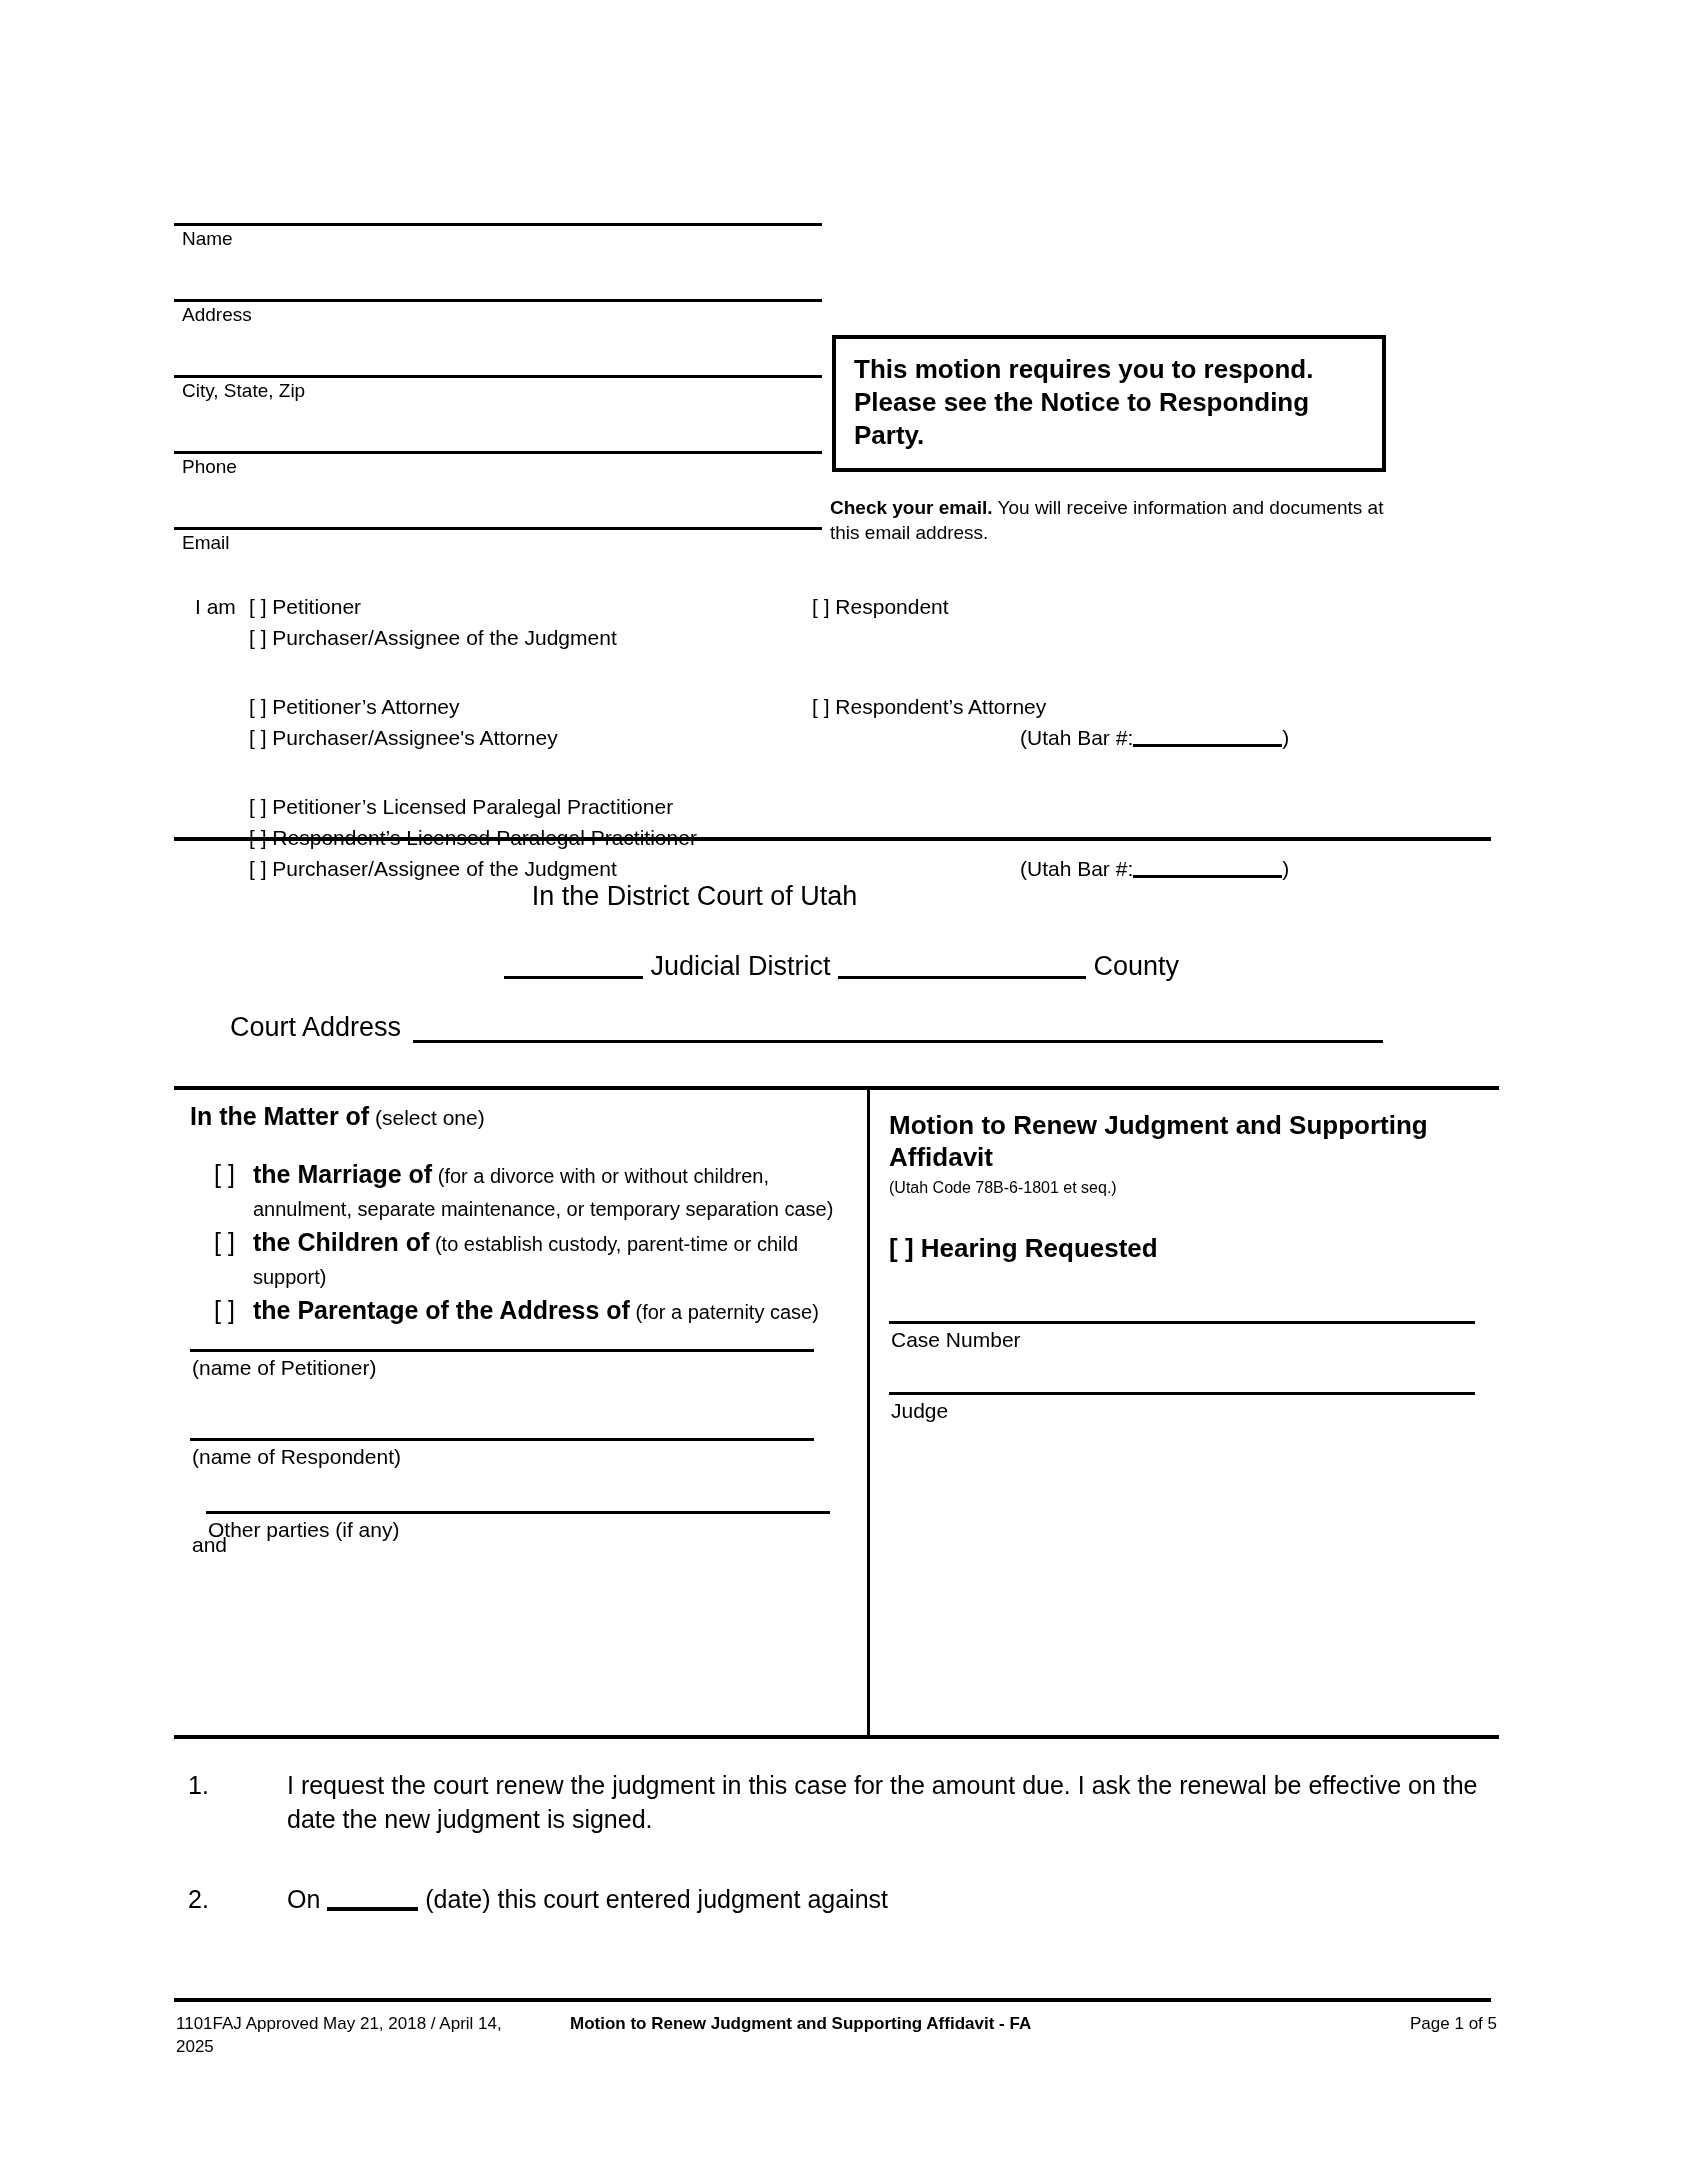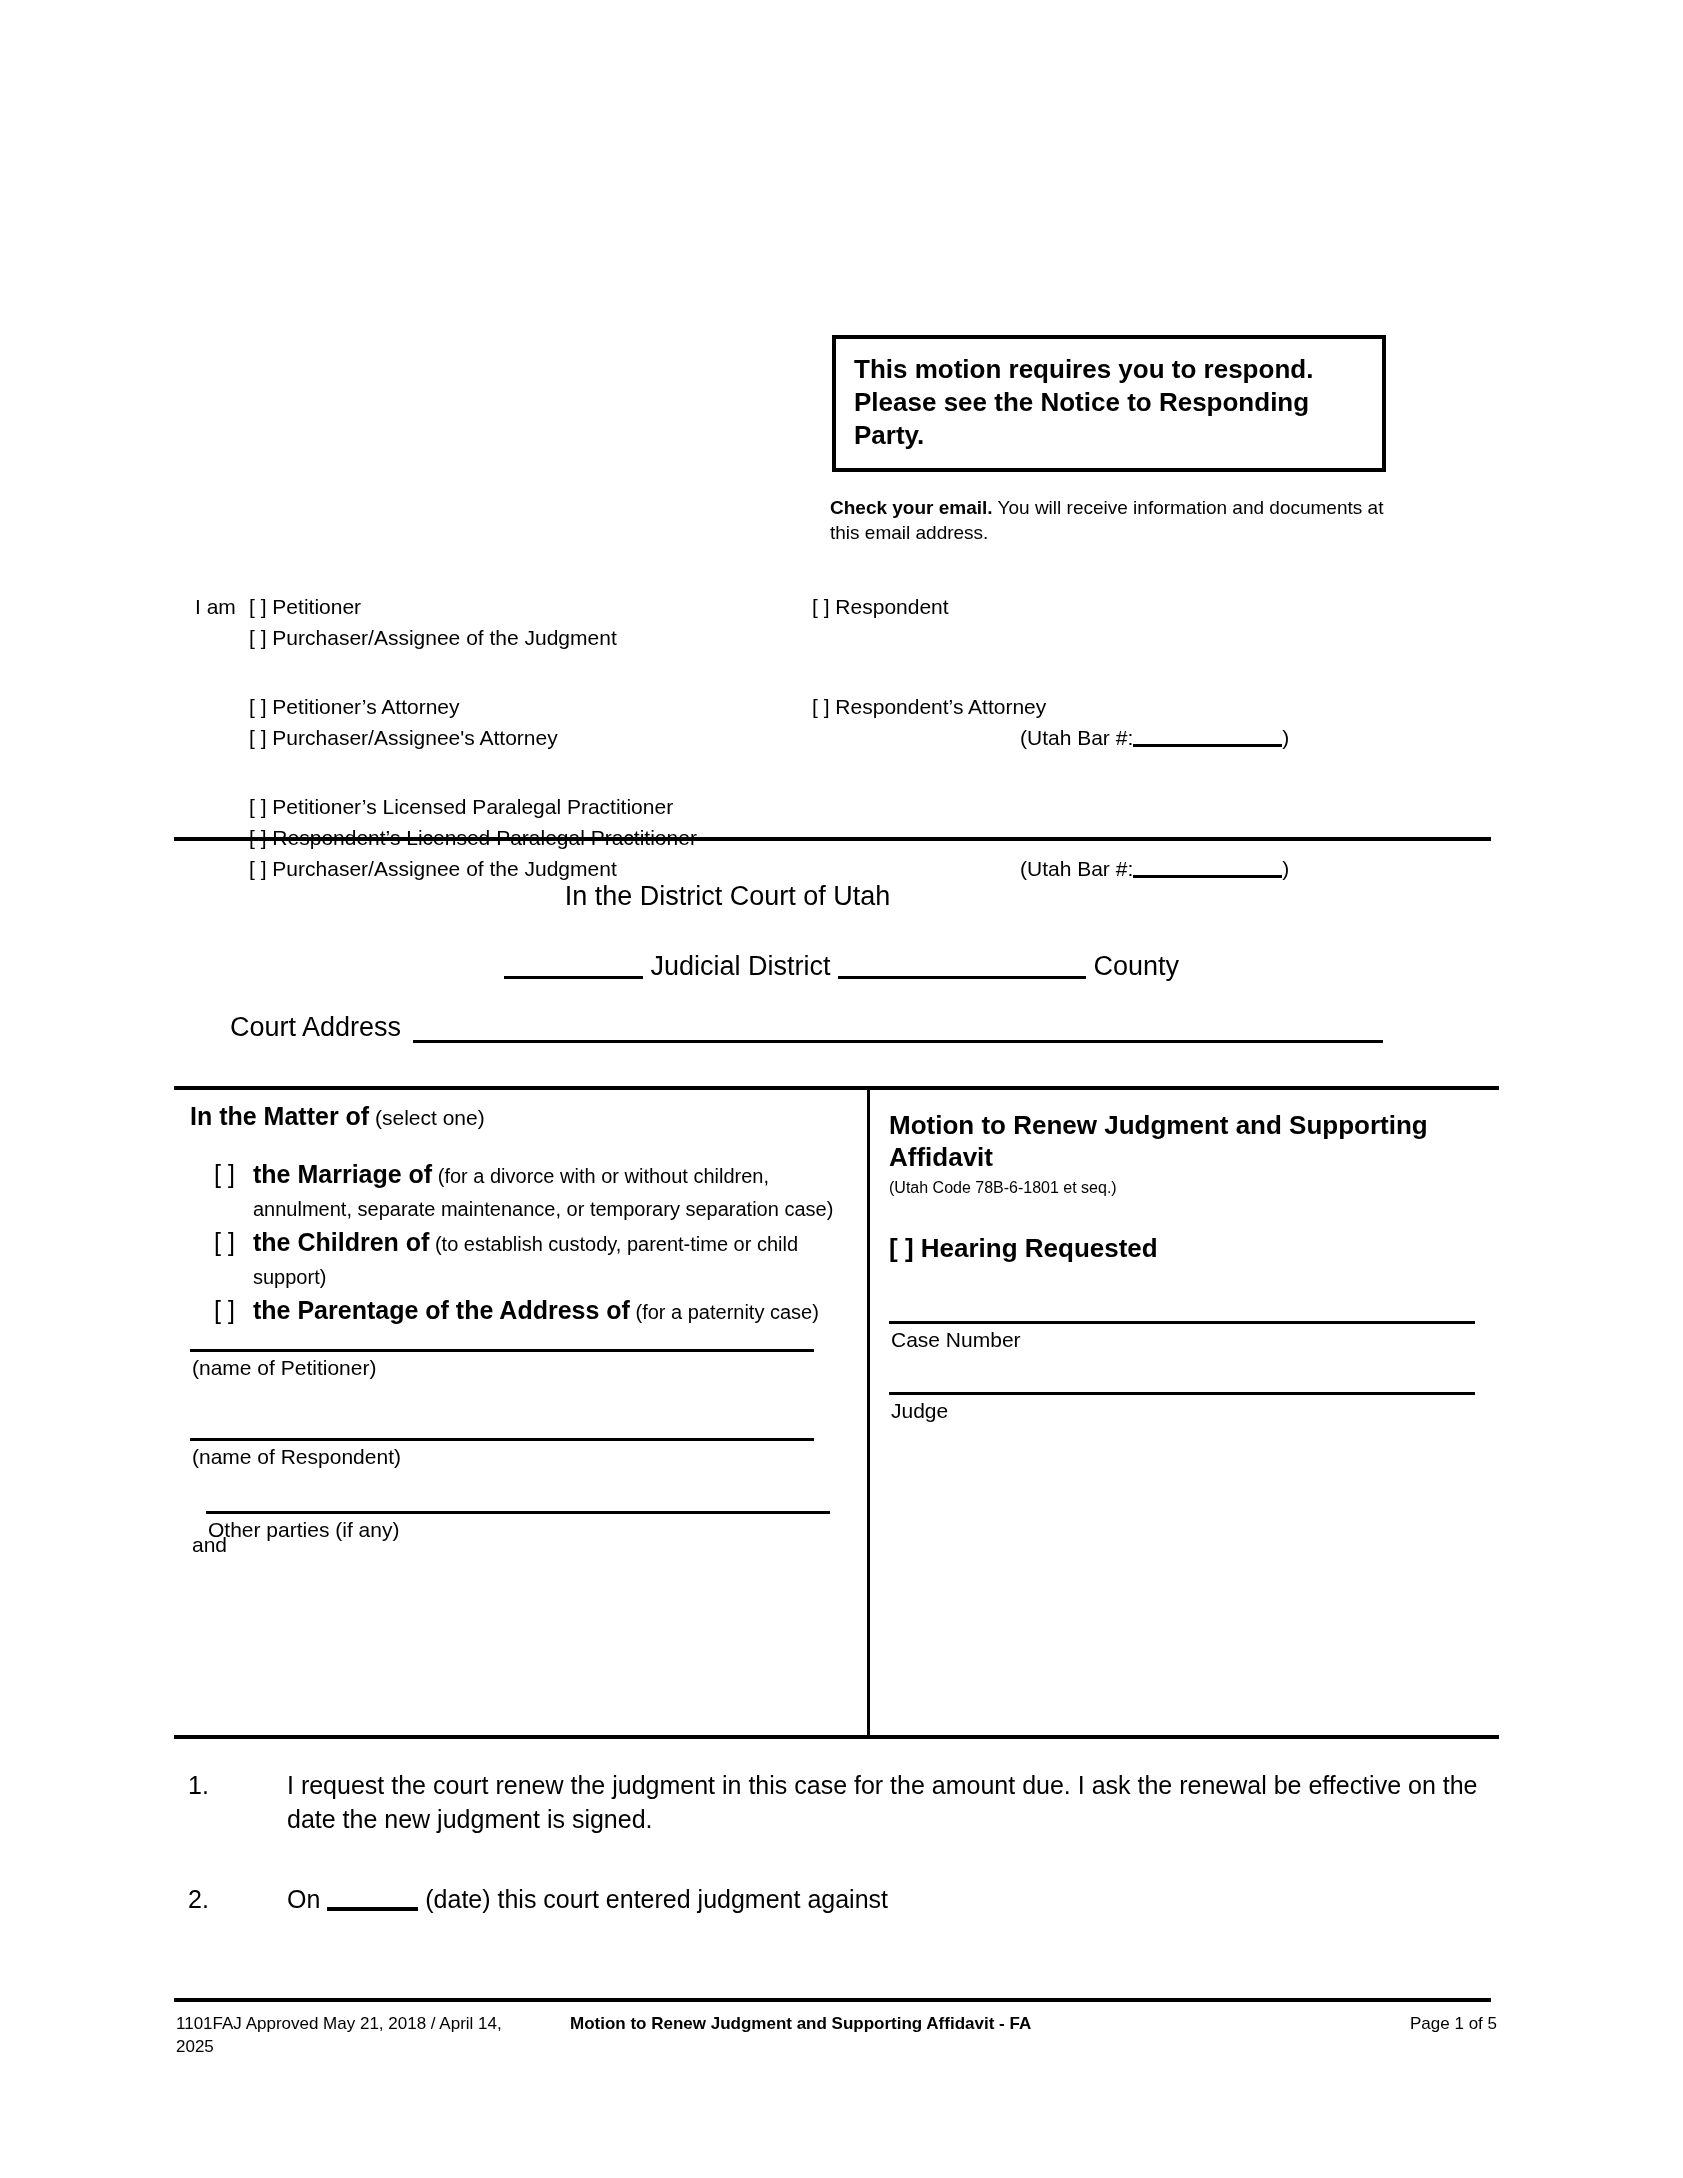--- a/index.html
+++ b/index.html
@@ -59,21 +59,21 @@
   .pcol-l { position: absolute; left: 61px; top: 0; font-size: 21px; line-height: 26px; white-space: nowrap; }
   .pcol-r { position: absolute; left: 624px; top: 0; font-size: 21px; line-height: 26px; white-space: nowrap; }
   .pcol-bar { position: absolute; left: 832px; top: 0; font-size: 21px; line-height: 26px; white-space: nowrap; }
   .bar-blank { display: inline-block; width: 149px; border-bottom: 3px solid #000; height: 18px; vertical-align: -2px; }
 
   #party-rule { left: 174px; top: 837px; width: 1317px; height: 4px; }
 
   
   #court-title {
     position: absolute; left: 0; top: 881px; width: 1389px;
-    text-align: center; font-size: 27px; padding-left: 33px;
+    text-align: center; font-size: 27px;
   }
   #district-line {
     position: absolute; left: 0; top: 950px; width: 1683px;
     text-align: center; font-size: 27px;
   }
   .ul-blank { display: inline-block; border-bottom: 3px solid #000; height: 26px; vertical-align: -4px; }
   #court-address-row {
     position: absolute; left: 230px; top: 1012px; font-size: 27px;
   }
   #court-address-row .ca-label { display: inline-block; vertical-align: top; }
@@ -122,20 +122,42 @@
   #footer { position: absolute; left: 174px; top: 2008px; width: 1323px; height: 79px; }
   #footer-left { position: absolute; left: 2px; top: 4px; width: 347px; font-size: 17px; line-height: 23px; }
   #footer-center { position: absolute; left: 396px; top: 4px; font-size: 17px; font-weight: bold; line-height: 23px; }
   #footer-right { position: absolute; right: 0px; top: 4px; font-size: 17px; line-height: 23px; text-align: right; }
 </style>
 </head>
 <body>
 
 <div class="page">
 
+  <div id="contact-block">
+    <div class="contact-field">
+      <div class="fline"></div>
+      <div class="flabel">Name</div>
+    </div>
+    <div class="contact-field">
+      <div class="fline"></div>
+      <div class="flabel">Address</div>
+    </div>
+    <div class="contact-field">
+      <div class="fline"></div>
+      <div class="flabel">City, State, Zip</div>
+    </div>
+    <div class="contact-field">
+      <div class="fline"></div>
+      <div class="flabel">Phone</div>
+    </div>
+    <div class="contact-field">
+      <div class="fline"></div>
+      <div class="flabel">Email</div>
+    </div>
+  </div>
 
   <div id="notice-box">
     <div class="notice-text">This motion requires you to respond. Please see the Notice to Responding Party.</div>
   </div>
 
   <div id="email-note">
     <span class="bold">Check your email.</span><span> You will receive information and documents at this email address.</span>
   </div>
 
   <div id="party-section">

